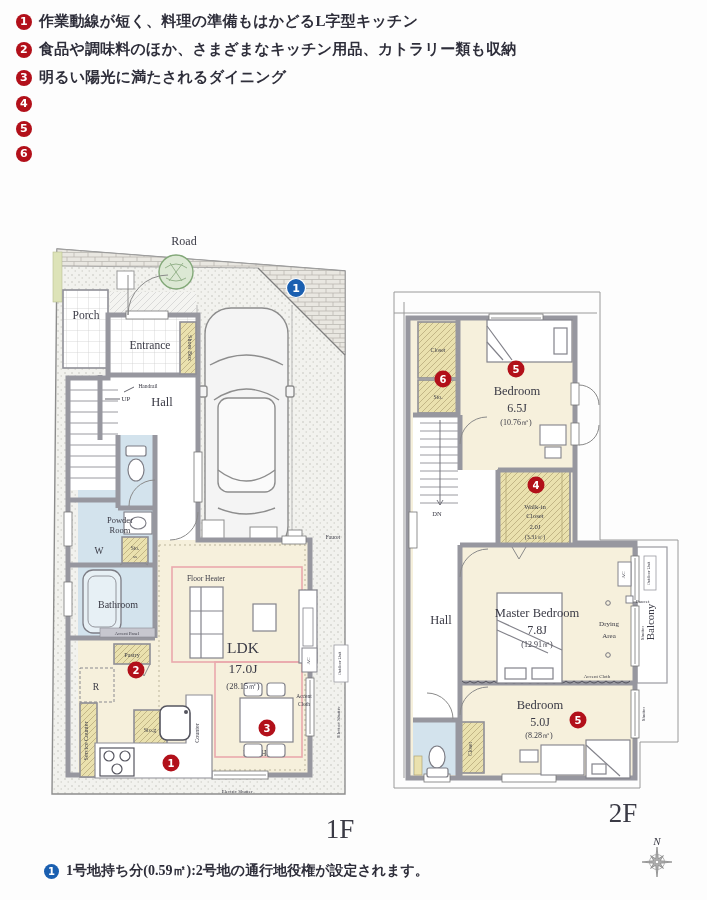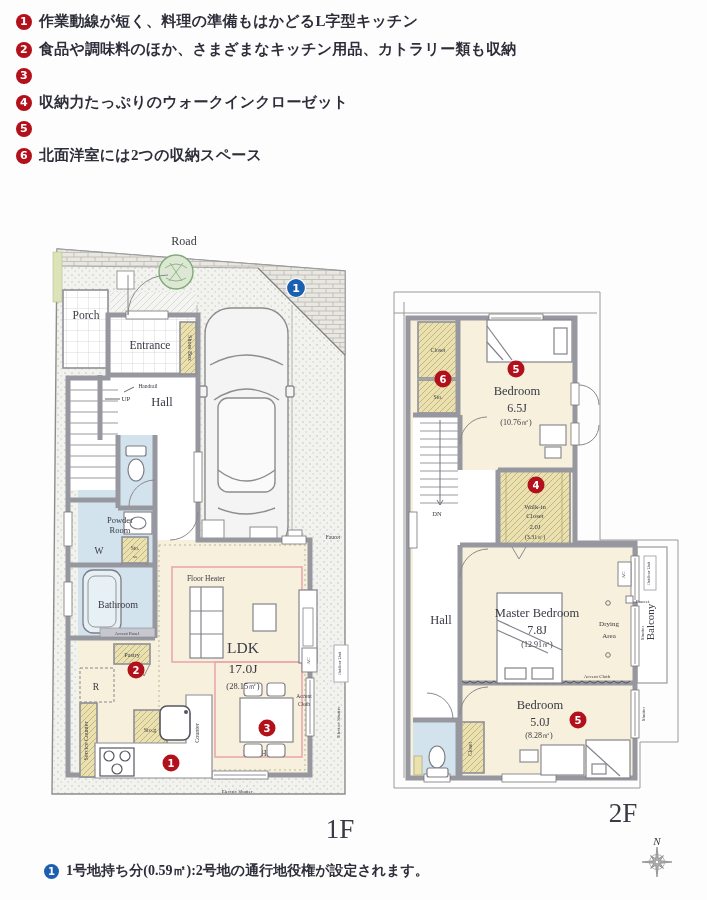--- a/index.html
+++ b/index.html
@@ -24,31 +24,30 @@
   <div class="feature-item">
       <span class="badge">1</span>
       <span>作業動線が短く、料理の準備もはかどるL字型キッチン</span>
     </div>
   <div class="feature-item">
       <span class="badge">2</span>
       <span>食品や調味料のほか、さまざまなキッチン用品、カトラリー類も収納</span>
     </div>
   <div class="feature-item">
       <span class="badge">3</span>
+      <span>明るい陽光に満たされるダイニング</span>
     </div>
   <div class="feature-item">
       <span class="badge">4</span>
-      <span>収納力たっぷりのウォークインクローゼット</span>
     </div>
   <div class="feature-item">
       <span class="badge">5</span>
     </div>
   <div class="feature-item">
       <span class="badge">6</span>
-      <span>北面洋室には2つの収納スペース</span>
     </div>
 </div>
 
 <svg style="left:38px;top:225px;" width="340" height="640" viewBox="38 225 340 640" xmlns="http://www.w3.org/2000/svg">
   <defs>
     <pattern id="dots" width="7" height="7" patternUnits="userSpaceOnUse">
       <rect width="7" height="7" fill="#f2f2ee"></rect>
         <circle cx="2" cy="2" r="0.8" fill="#c2c2bc"></circle>
         <circle cx="5.2" cy="5" r="0.7" fill="#ccccc5"></circle>
     </pattern>

